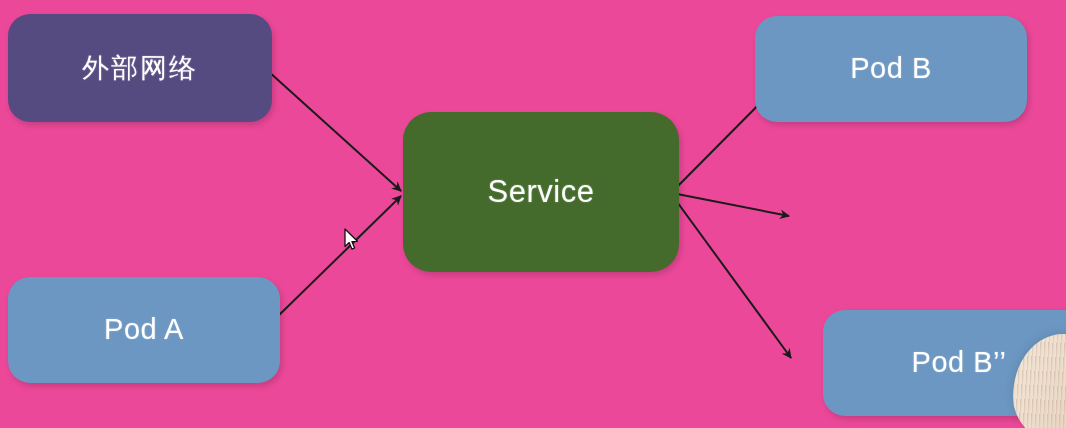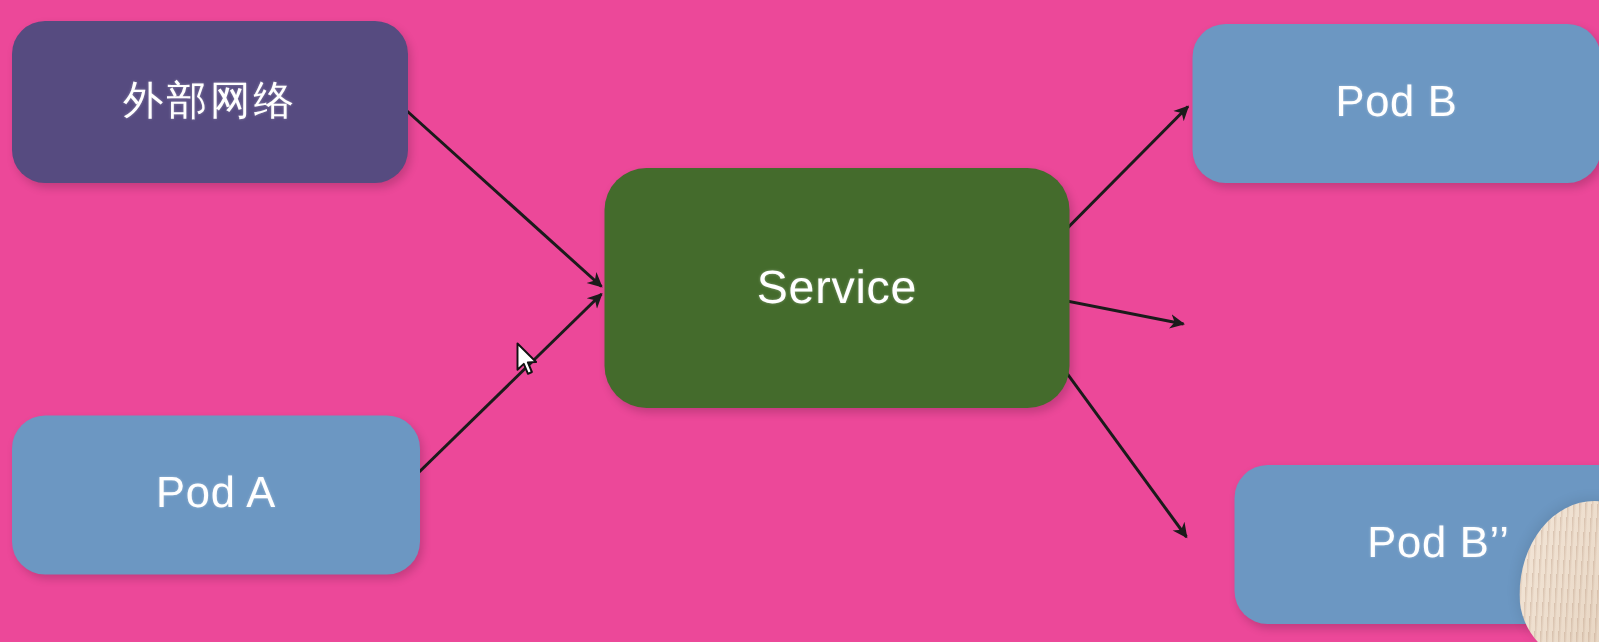--- a/index.html
+++ b/index.html
@@ -48,40 +48,40 @@
   }
   .node.external .node-label {
     font-size: 27px;
     font-family: "DejaVu Sans", sans-serif;
     letter-spacing: 2px;
   }
 
   .node.service {
     left: 403px;
     top: 112px;
-    width: 310px;
+    width: 276px;
     height: 160px;
     background: #446B2C;
     border-radius: 28px;
   }
   .node.service .node-label {
     font-size: 31px;
   }
 
   .node.pod {
     background: #6C97C2;
     width: 272px;
     height: 106px;
   }
   .node.pod .node-label {
     font-size: 29px;
   }
 
   .node.pod-a  { left: 8px;   top: 277px; align-items: center; }
-  .node.pod-b  { left: 795px; top: 16px;  }
+  .node.pod-b  { left: 755px; top: 16px;  }
   .node.pod-b1 { left: 791px; top: 166px; }
   .node.pod-b2 { left: 823px; top: 310px; }
 
   
   #connectors {
     position: absolute;
     left: 0;
     top: 0;
     width: 1066px;
     height: 428px;

